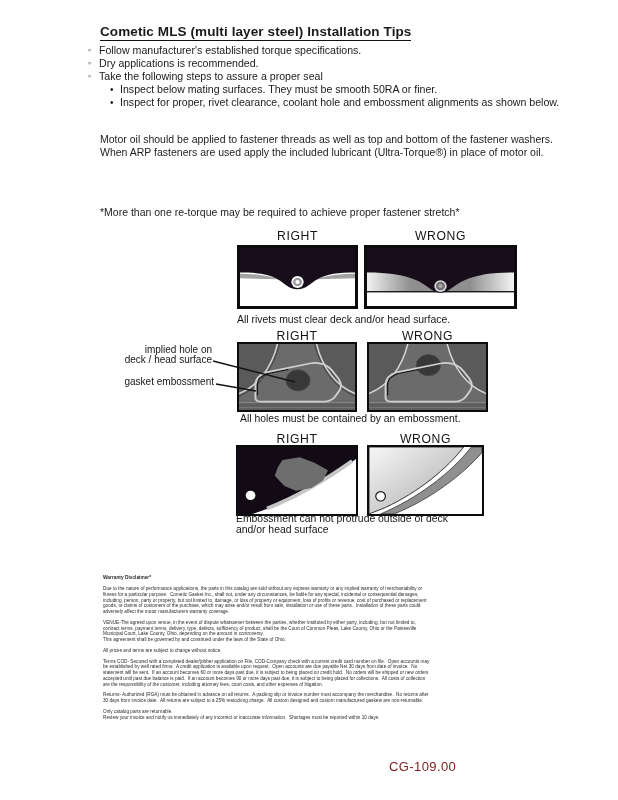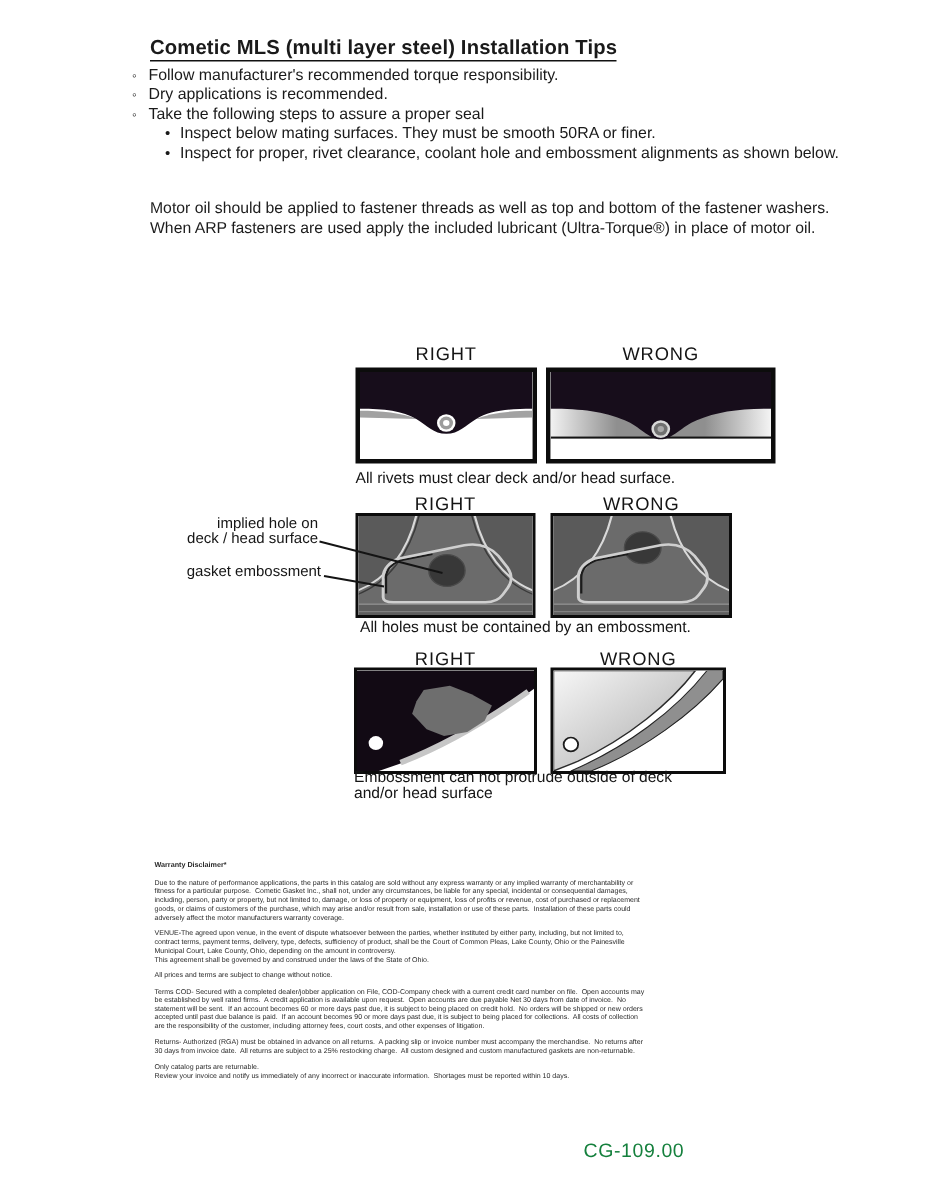--- a/index.html
+++ b/index.html
@@ -36,35 +36,35 @@
   .callout { font-size:10px; line-height:10.4px; text-align:right; color:#151515; }
 
   .legal {
     left:103px; top:574px; width:830px;
     transform:scale(0.5); transform-origin:top left;
     font-size:9.4px; line-height:11.5px; color:#2a2a2a;
   }
   .legal .lh { font-weight:bold; font-size:9.6px; margin-bottom:11px; }
   .legal p { margin-bottom:10px; white-space:pre; }
 
-  .footer-code { left:389px; top:759px; font-size:13px; letter-spacing:0.4px; color:#15803d; }
+  .footer-code { left:389px; top:759px; font-size:13px; letter-spacing:0.4px; color:#7f1d1d; }
 
   .overlay { left:0; top:0; width:618px; height:800px; pointer-events:none; }
 </style>
 </head>
 <body>
 
 <div class="page">
 
   <div class="abs title">Cometic MLS (multi layer steel) Installation Tips</div>
 
   <div class="abs bullets">
     <div class="brow">
       <span class="mark">◦</span>
-      <span>Follow manufacturer's recommended torque responsibility.</span>
+      <span>Follow manufacturer's established torque specifications.</span>
     </div>
     <div class="brow">
       <span class="mark">◦</span>
       <span>Dry applications is recommended.</span>
     </div>
     <div class="brow">
       <span class="mark">◦</span>
       <span>Take the following steps to assure a proper seal</span>
     </div>
     <div class="brow sub">
@@ -72,20 +72,21 @@
       <span>Inspect below mating surfaces.  They must be smooth 50RA or finer.</span>
     </div>
     <div class="brow sub">
       <span class="mark">•</span>
       <span>Inspect for proper, rivet clearance, coolant hole and embossment alignments as shown below.</span>
     </div>
   </div>
 
   <div class="abs body-para pre p1">Motor oil should be applied to fastener threads as well as top and bottom of the fastener washers.
 When ARP fasteners are used apply the included lubricant (Ultra-Torque®) in place of motor oil.</div>
+  <div class="abs body-para pre pnote">*More than one re-torque may be required to achieve proper fastener stretch*</div>
 
   <div class="abs figlabel" style="left:237px; top:229px; width:121px;">RIGHT</div>
   <div class="abs figlabel" style="left:364px; top:229px; width:153px;">WRONG</div>
 
   <div class="abs figbox" style="left:237px; top:245px; width:121px; height:64px;">
     <svg viewBox="0 0 242 128" preserveAspectRatio="none">
       <rect width="242" height="128" fill="#ffffff"></rect>
       <path d="M0,57 C30,57 58,60 80,69 L0,67 Z" fill="#a2a2a2"></path>
       <path d="M242,57 C212,57 184,60 162,69 L242,67 Z" fill="#a2a2a2"></path>
       <path d="M0,0 H242 V54 C208,54 182,57 163,69 C148,78 139,91 121,91 C103,91 94,78 79,69 C60,57 34,54 0,54 Z" fill="#170d1b"></path>

